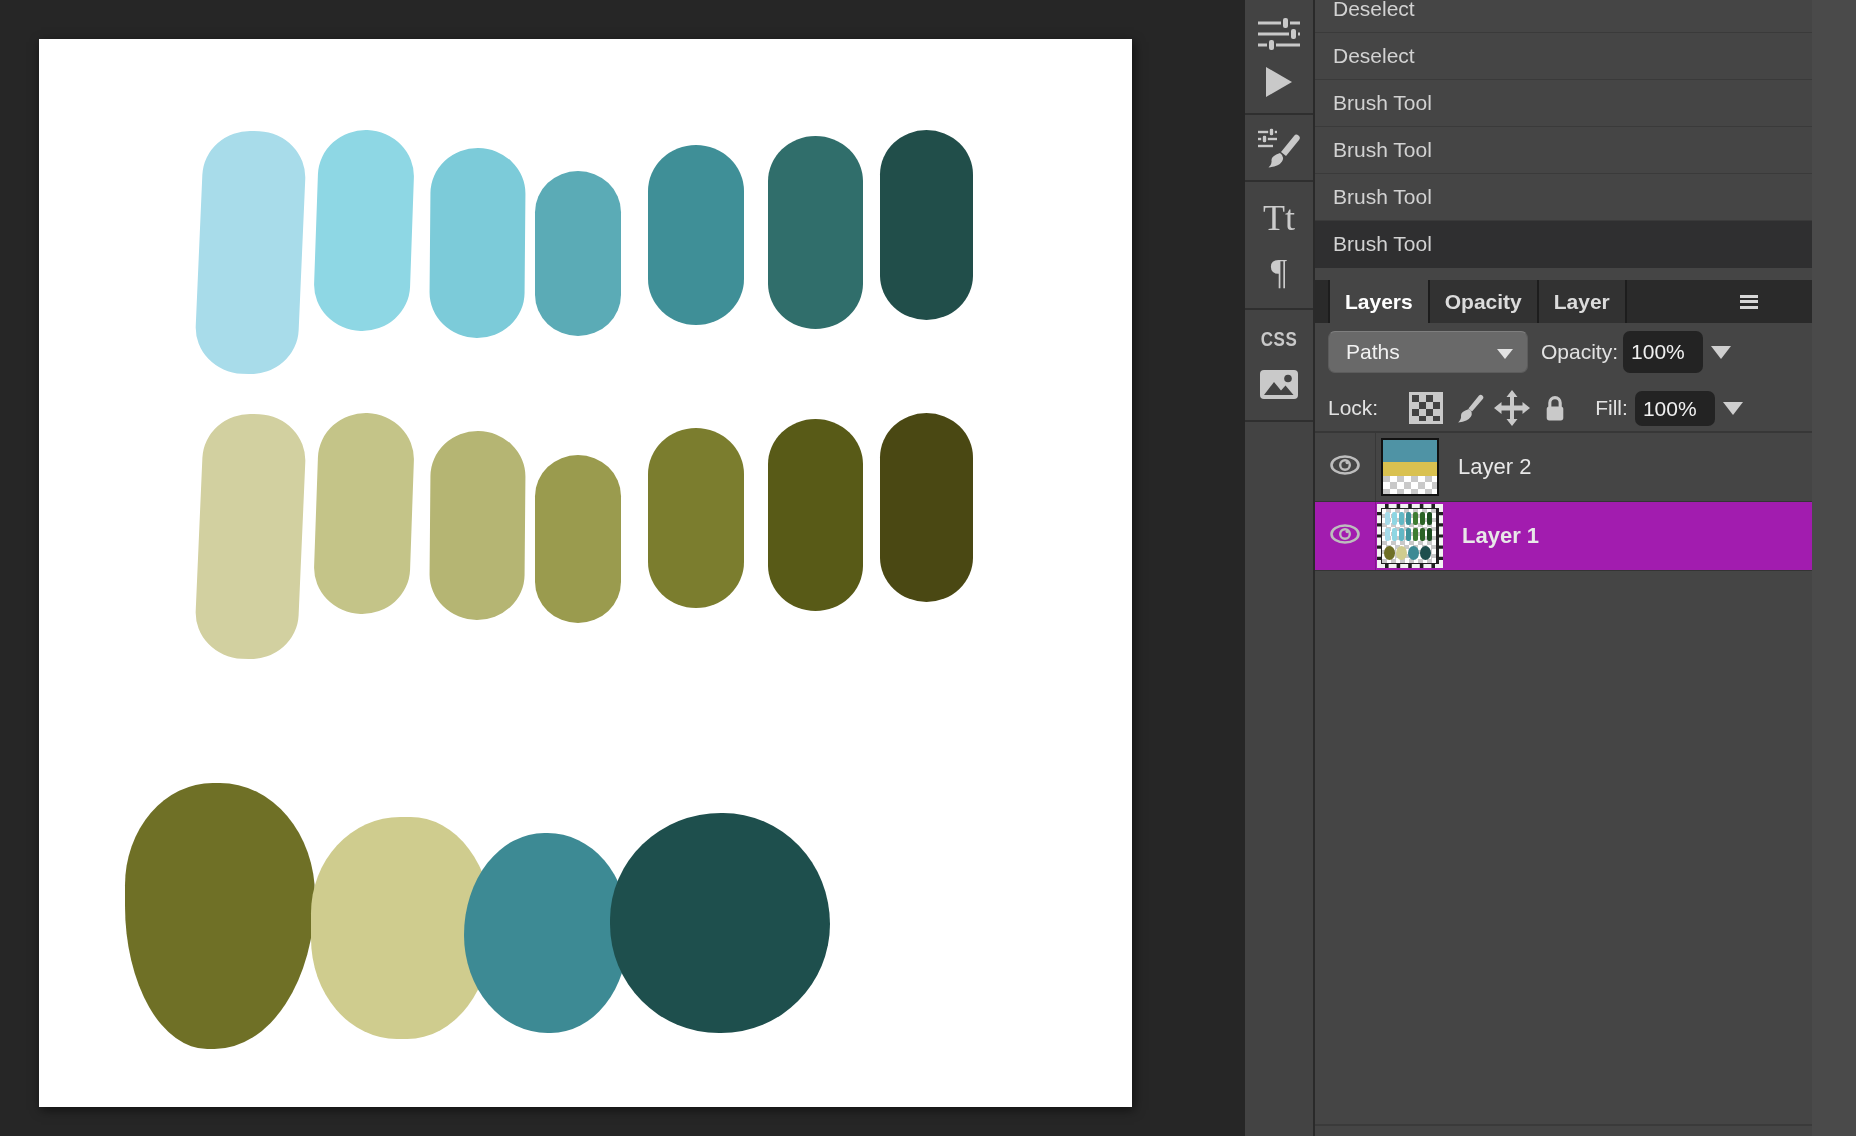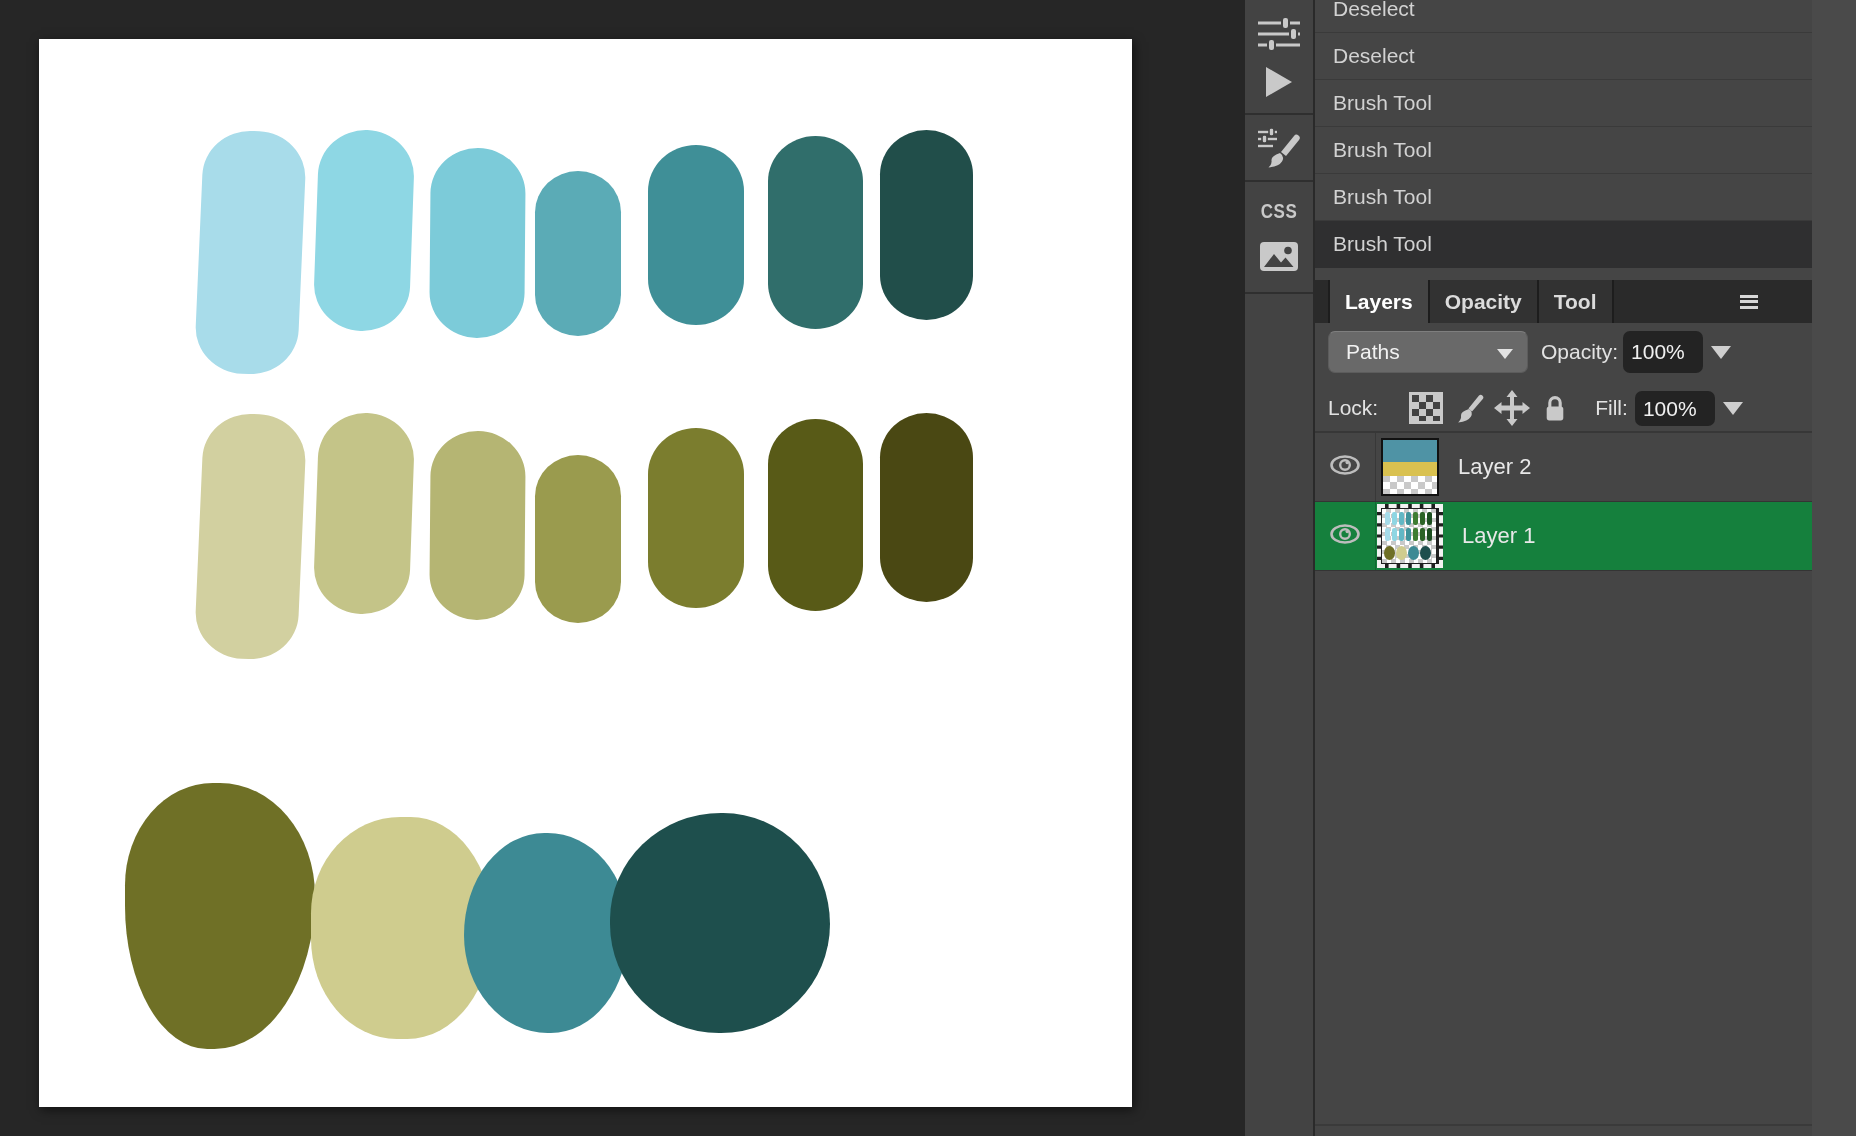--- a/index.html
+++ b/index.html
@@ -66,21 +66,21 @@
   .checker-icon { width:34px; height:32px; border:3px solid #c9c9c9;
                   background-image:conic-gradient(#c9c9c9 25%, #424242 0 50%, #c9c9c9 0 75%, #424242 0);
                   background-size:14px 14px; }
 
   .sep { position:absolute; left:0; width:497px; height:2px; background:#373737; }
 
   
   .layers { position:absolute; left:0; top:433px; width:497px; }
   .lrow { position:relative; height:69px; display:flex; align-items:center;
           border-bottom:1px solid #343434; }
-  .lrow.selected { background:#15803d; }
+  .lrow.selected { background:#a21caf;font-weight:bold; }
   .eyecell { width:61px; height:100%; display:flex; align-items:center; justify-content:center;
              border-right:1px solid rgba(0,0,0,.18); flex:none; }
   .thumb { width:58px; height:58px; border:2px solid #111; margin-left:5px; flex:none;
            position:relative; overflow:hidden; }
   .checker { background-color:#fff;
              background-image:conic-gradient(#c9c9c9 25%, transparent 0 50%, #c9c9c9 0 75%, transparent 0);
              background-size:14px 14px; }
   .ants { margin-left:1px; width:66px; height:64px; border:4px dashed #f2f2f2; background:#1f1f1f;
           flex:none; position:relative; overflow:hidden; }
   .ants .mini { position:absolute; left:1px; top:1px; width:54px; height:54px;
@@ -150,20 +150,28 @@
               <rect x="12" y="2" width="5" height="8" rx="2"></rect>
               <rect x="5" y="9" width="5" height="8" rx="2"></rect>
             </g>
             <g fill="#c9c9c9">
               <path d="M24 26 L37 10 a3.2 3.2 0 0 1 5 4 L29 30 Z"></path>
               <path d="M23 27 q5 3.5 2 8.5 q-3 5 -13.5 6 q3.6 -3.4 3 -7 q-0.6 -4.5 8.5 -7.5 Z"></path>
             </g>
           </svg>
         </div>
       </div>
+      <div class="strip-cell" style="height: 128px;">
+        <div class="strip-icon">
+          <span class="icon-serif">Tt</span>
+        </div>
+        <div class="strip-icon">
+          <span class="icon-serif">¶</span>
+        </div>
+      </div>
       <div class="strip-cell" style="height: 112px;">
         <div class="strip-icon">
           <span class="icon-css">CSS</span>
         </div>
         <div class="strip-icon">
           <svg width="40" height="31" viewBox="0 0 40 31">
             <rect x="1" y="1" width="38" height="29" rx="4" fill="#c9c9c9"></rect>
             <path d="M5 26 L15 13 L22 21.5 L26.5 16.5 L34.5 26 Z" fill="#434343"></path>
             <circle cx="29" cy="9.5" r="3.8" fill="#434343"></circle>
           </svg>
@@ -179,21 +187,21 @@
           <div class="hrow">Deselect</div>
           <div class="hrow">Brush Tool</div>
           <div class="hrow">Brush Tool</div>
           <div class="hrow">Brush Tool</div>
           <div class="hrow active">Brush Tool</div>
         </div>
 
       <div class="tabbar">
         <div class="tab active">Layers</div>
           <div class="tab">Opacity</div>
-          <div class="tab">Tool</div>
+          <div class="tab">Layer</div>
           <div class="hamb">
             <i></i>
             <i></i>
             <i></i>
           </div>
       </div>
 
       <div class="blendrow">
         <div class="blend-select">
           <span>Paths</span>

